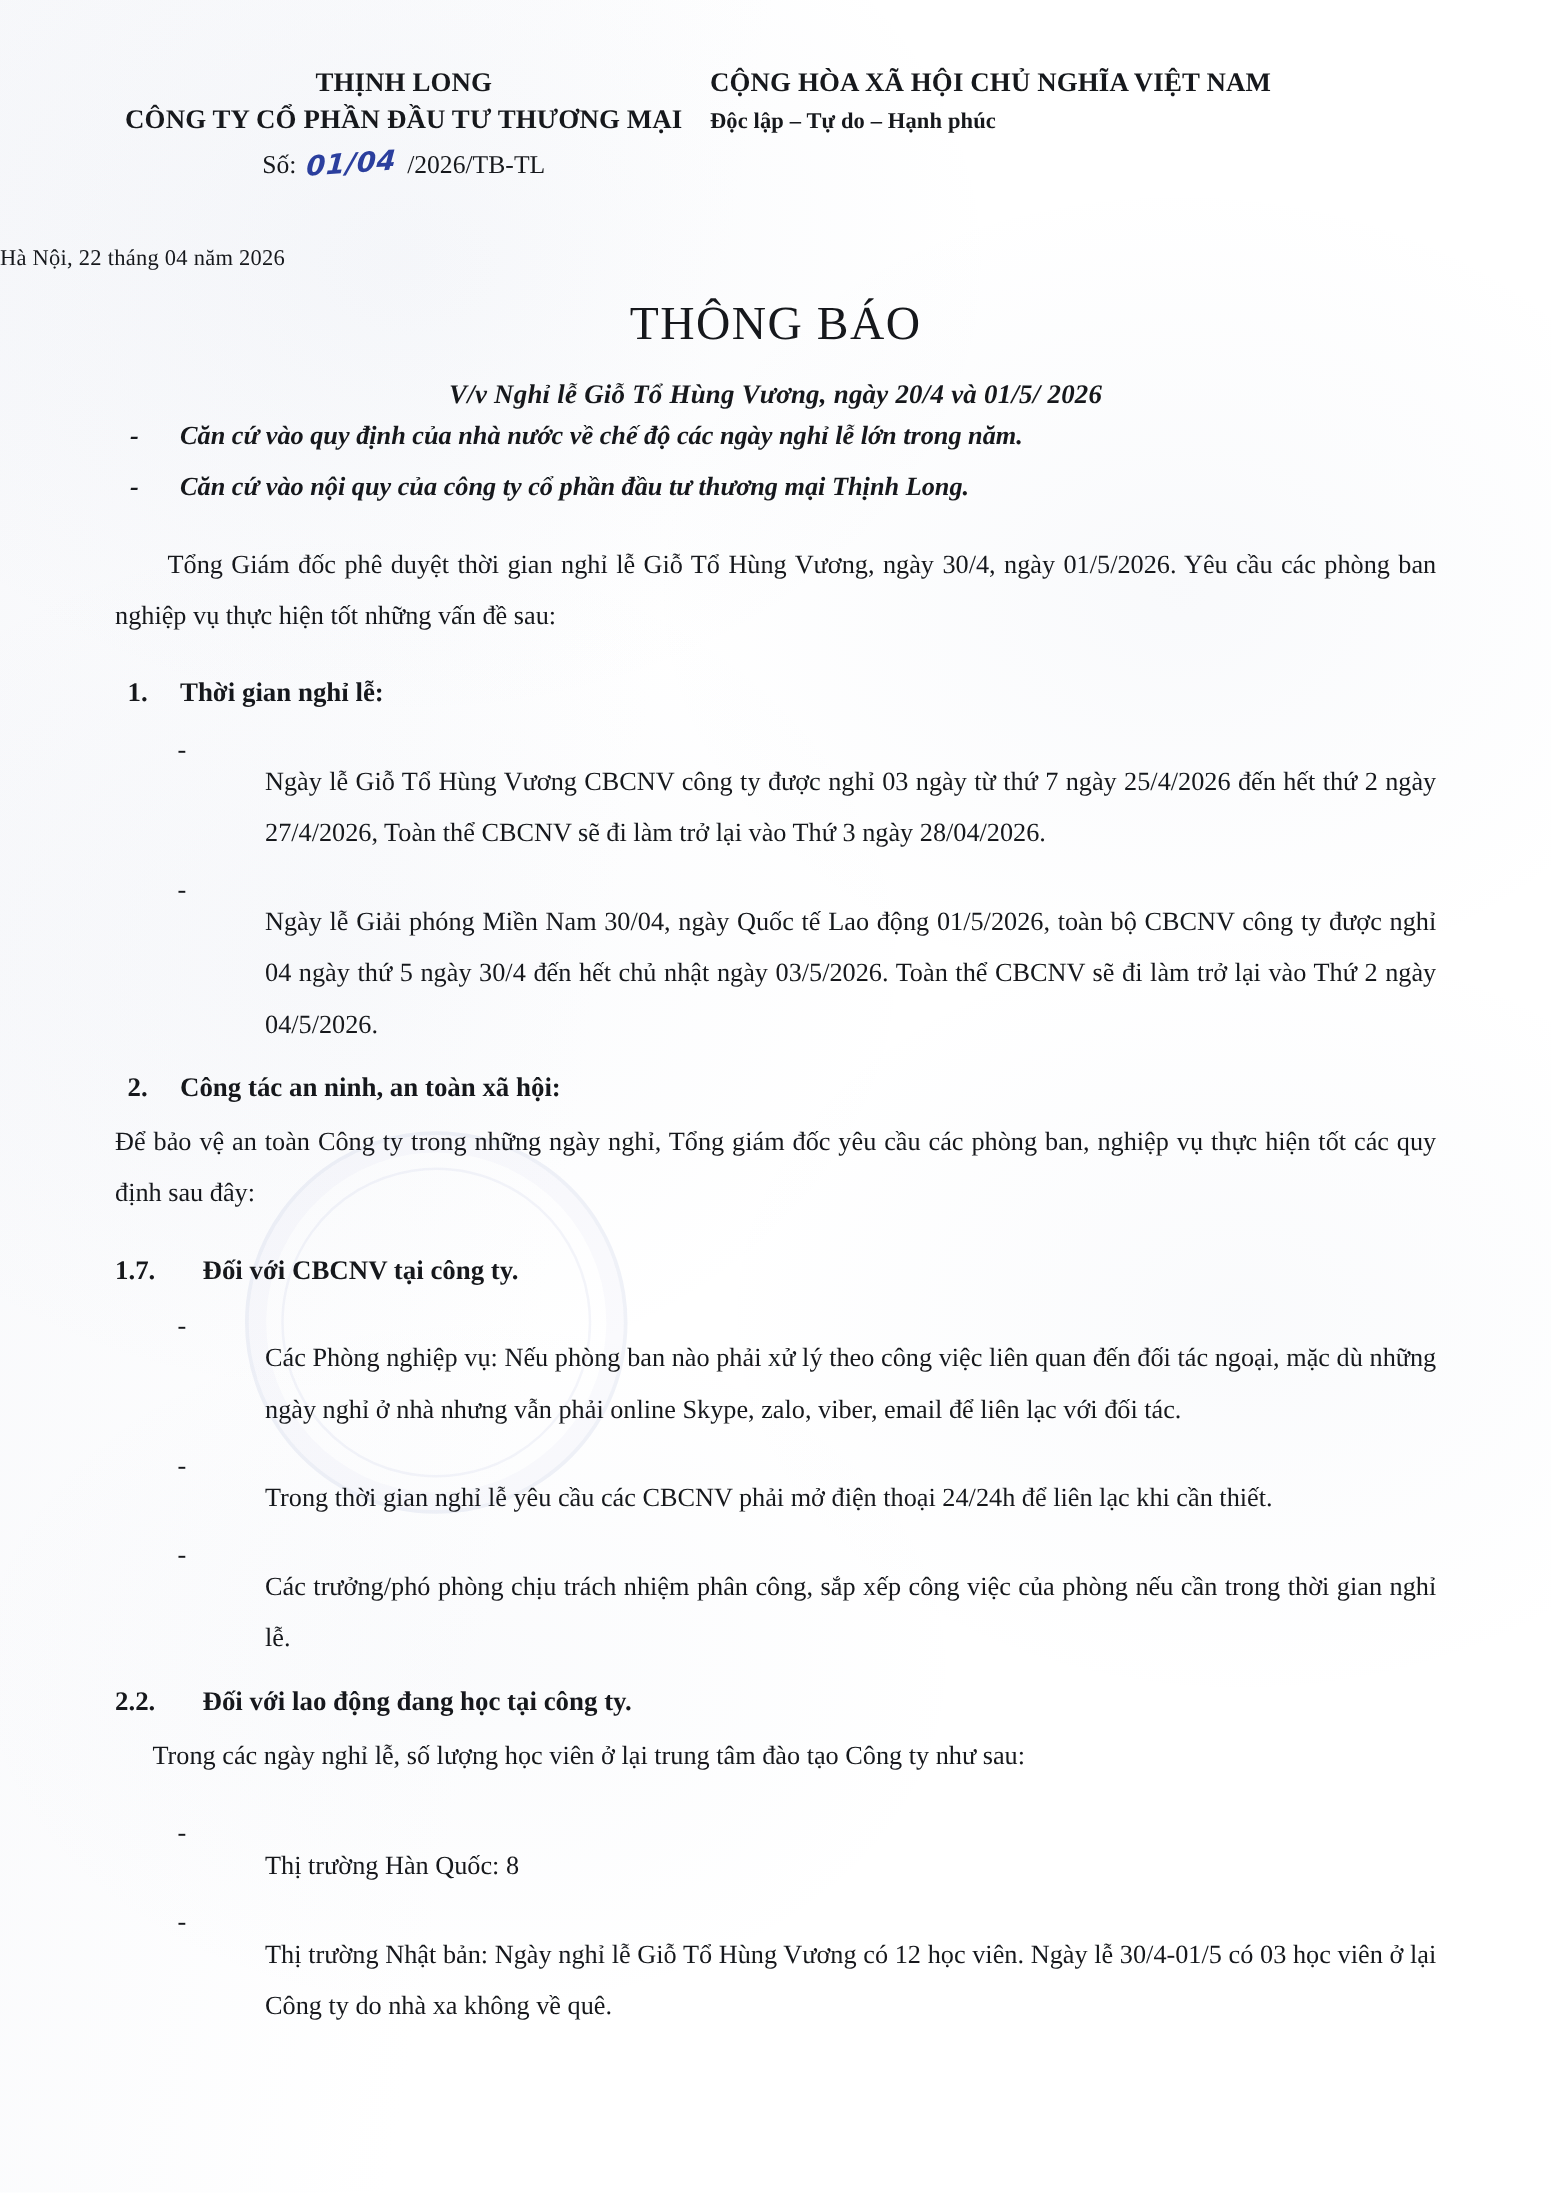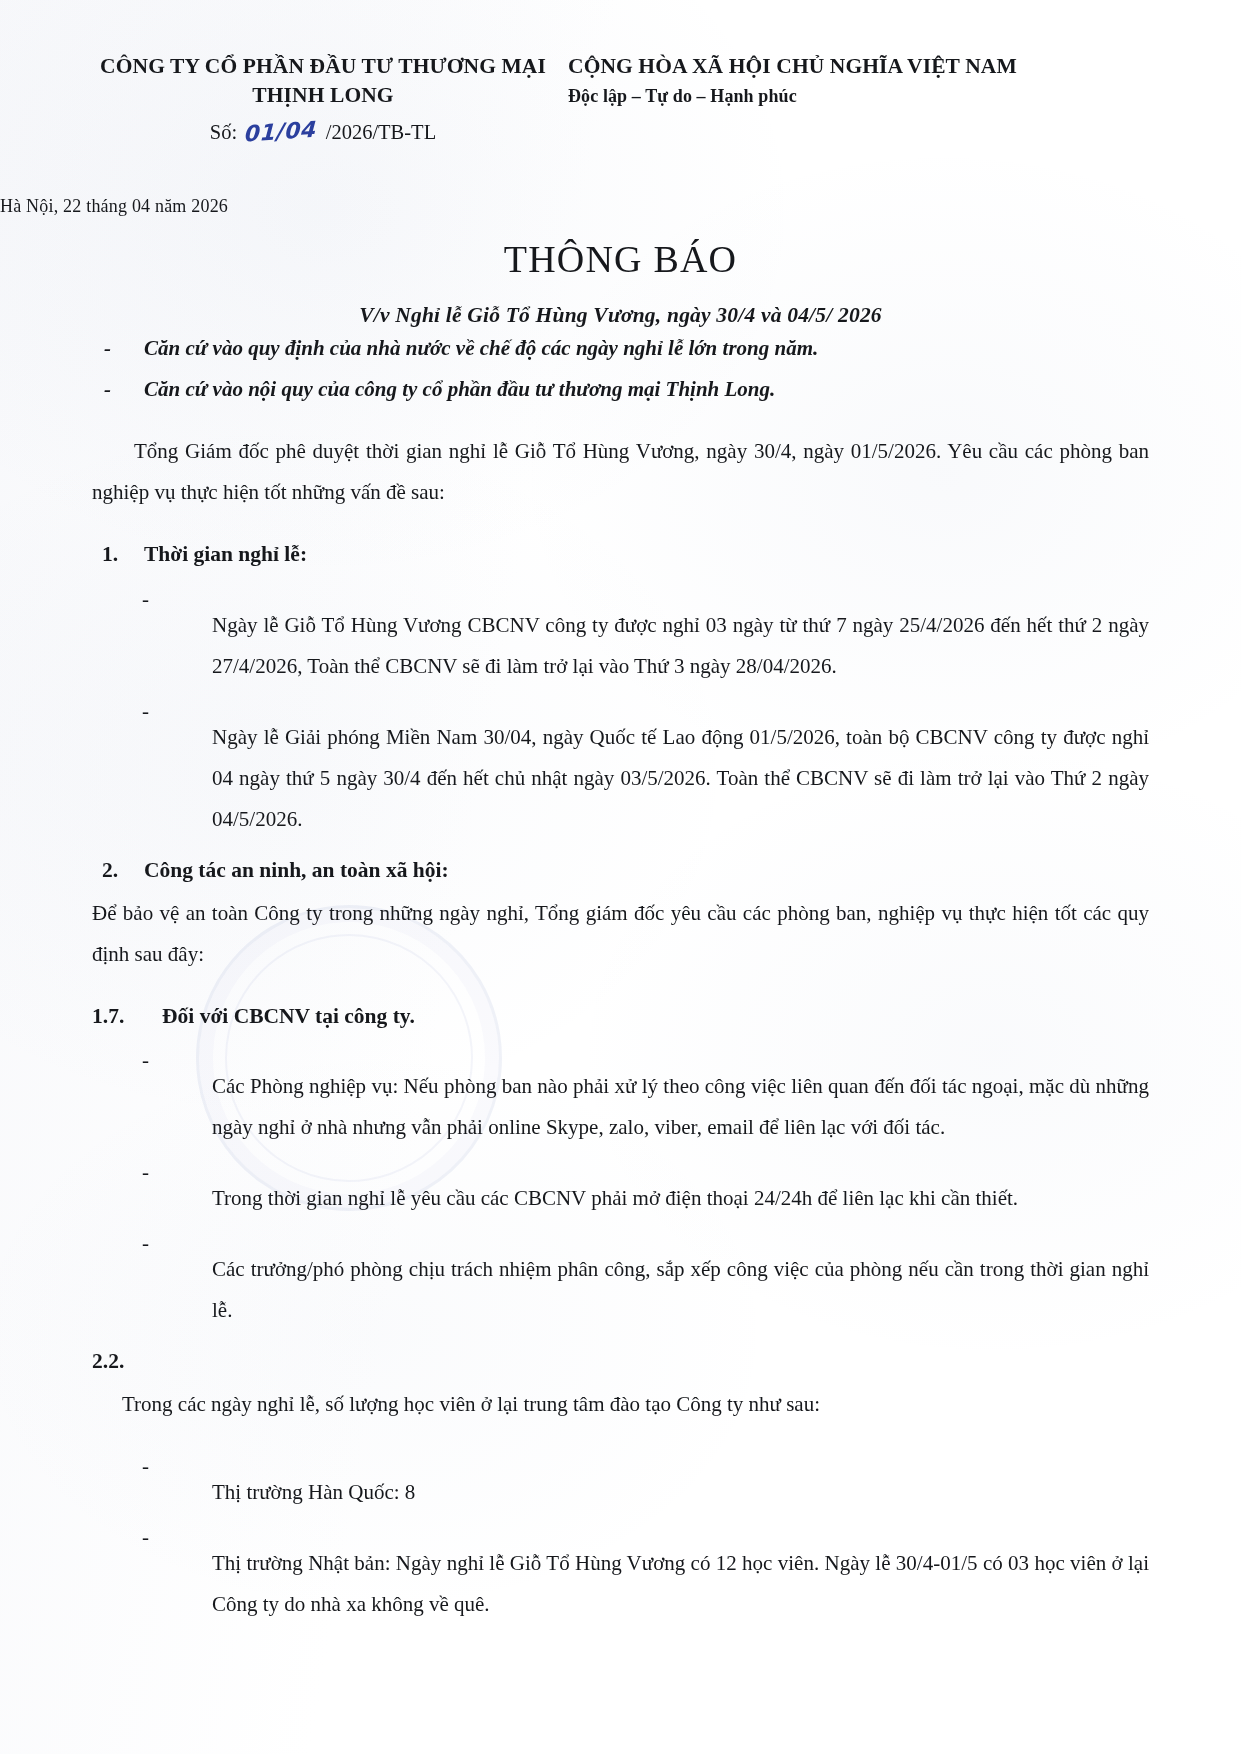--- a/index.html
+++ b/index.html
@@ -195,40 +195,40 @@
 <body>
 
 <div class="scan-bleed"></div>
 <div class="seal-ghost"></div>
 
 <div class="page">
 
   <div class="header">
 
     <div class="hdr-left">
+      <div class="org-name">THỊNH LONG</div>
       <div class="org-name">CÔNG TY CỔ PHẦN ĐẦU TƯ THƯƠNG MẠI</div>
-      <div class="org-name">THỊNH LONG</div>
       <div class="doc-number">
         <span>Số:</span>
         <span class="handwrite">01/04</span>
         <span>/2026/TB-TL</span>
       </div>
     </div>
 
     <div class="hdr-right">
       <div class="nation-name">CỘNG HÒA XÃ HỘI CHỦ NGHĨA VIỆT NAM</div>
       <div class="nation-motto">Độc lập – Tự do – Hạnh phúc</div>
     </div>
 
   </div>
 
   <div class="place-date">Hà Nội, 22  tháng 04  năm 2026</div>
 
   <div class="doc-title">THÔNG BÁO</div>
-  <div class="doc-subtitle">V/v Nghỉ lễ Giỗ Tổ Hùng Vương, ngày 30/4 và 04/5/ 2026</div>
+  <div class="doc-subtitle">V/v Nghỉ lễ Giỗ Tổ Hùng Vương, ngày 20/4 và 01/5/ 2026</div>
 
   <div class="body">
 
     <ul class="plain basis-list">
       <li class="basis-item">
         <span class="dash">-</span>
         <span class="txt">Căn cứ vào quy định của nhà nước về chế độ các ngày nghỉ lễ lớn trong năm.</span>
       </li>
       <li class="basis-item">
         <span class="dash">-</span>
@@ -273,20 +273,21 @@
         <span class="txt">Trong thời gian nghỉ lễ yêu cầu các CBCNV phải mở điện thoại 24/24h để liên lạc khi cần thiết.</span>
       </li>
       <li class="dash-item indented">
         <span class="dash">-</span>
         <span class="txt">Các trưởng/phó phòng chịu trách nhiệm phân công, sắp xếp công việc của phòng nếu cần trong thời gian nghỉ lễ.</span>
       </li>
     </ul>
 
     <div class="num-head sub">
       <span class="num">2.2.</span>
+      <span>Đối với lao động đang học tại công ty.</span>
     </div>
     <p class="para no-indent tight" style="text-indent:30px;">Trong các ngày nghỉ lễ, số lượng học viên ở lại trung tâm đào tạo Công ty như sau:</p>
     <ul class="plain dash-list">
       <li class="dash-item indented">
         <span class="dash">-</span>
         <span class="txt">Thị trường Hàn Quốc: 8</span>
       </li>
       <li class="dash-item indented">
         <span class="dash">-</span>
         <span class="txt">Thị trường Nhật bản: Ngày nghỉ lễ Giỗ Tổ Hùng Vương có 12 học viên. Ngày lễ 30/4-01/5 có 03 học viên ở lại Công ty do nhà xa không về quê.</span>

